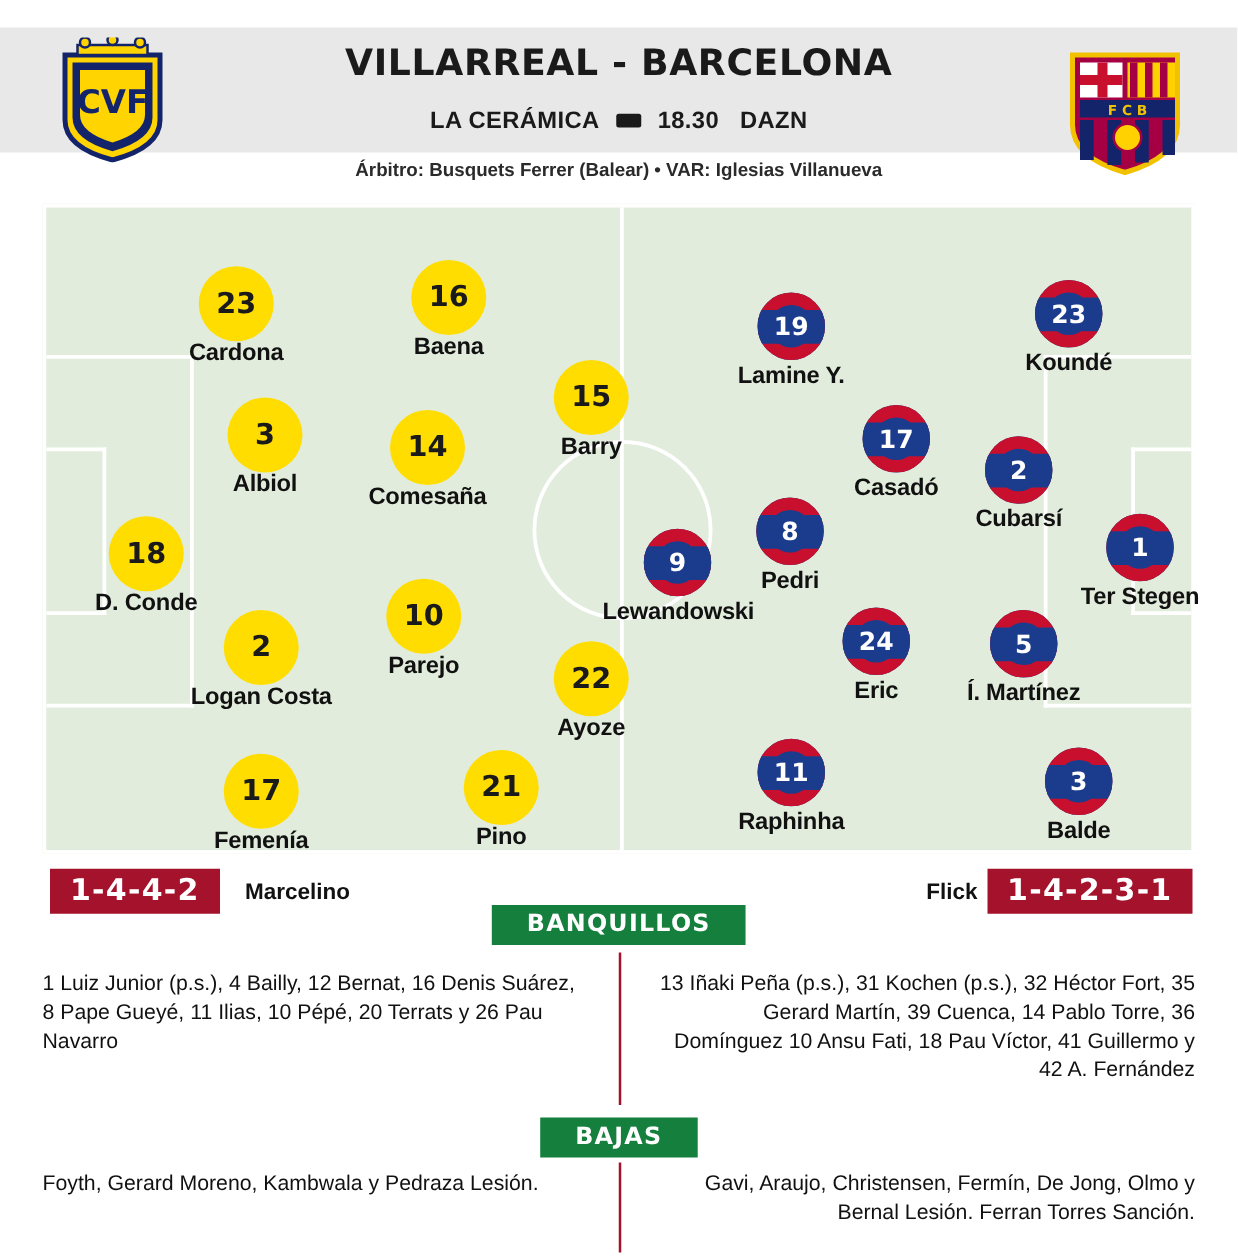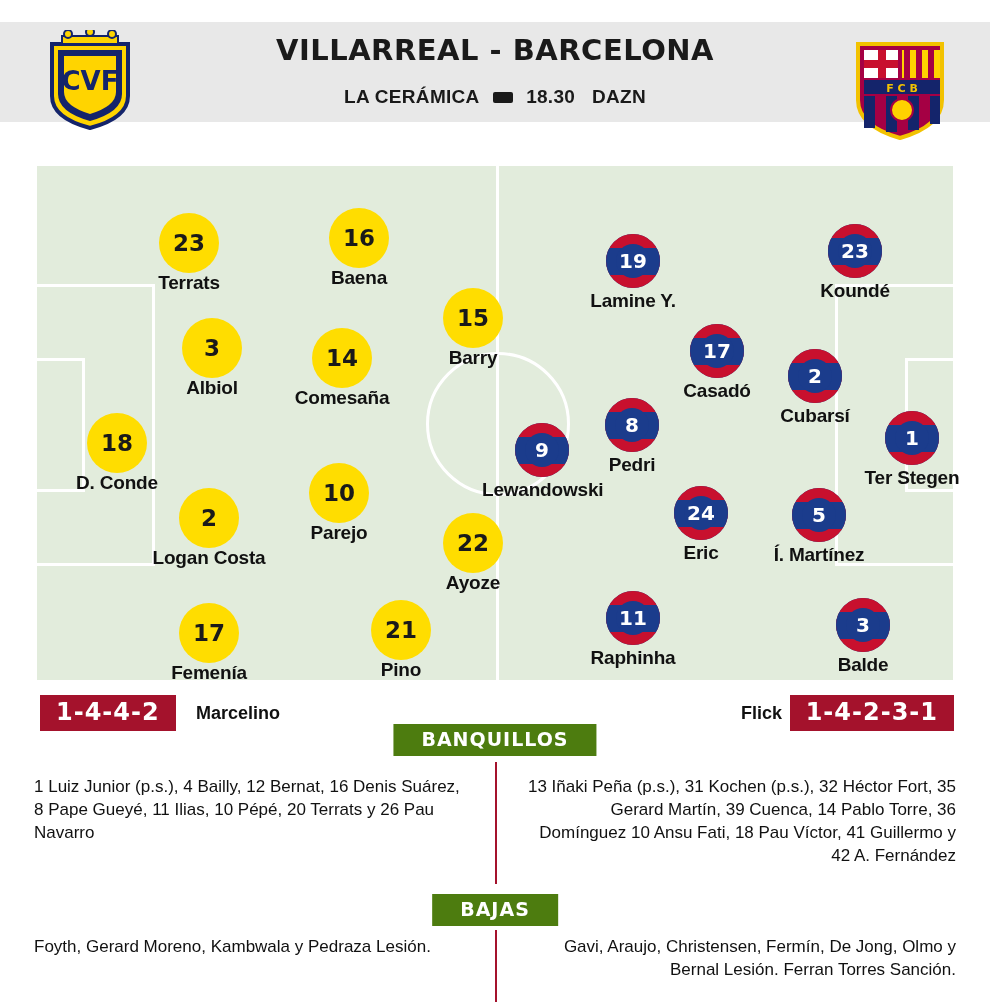--- a/index.html
+++ b/index.html
@@ -153,21 +153,21 @@
     position: absolute; top: 8px;
     font-size: 18px; font-weight: bold; color: #111;
     font-family: "Liberation Sans", sans-serif;
   }
   .coach-left { left: 162px; }
   .coach-right { right: 174px; }
 
   
   .section-label {
     position: absolute; left: 50%; transform: translateX(-50%);
-    background: #4d7c0f; color: #fff;
+    background: #15803d; color: #fff;
     font-family: "DejaVu Sans", sans-serif;
     font-weight: bold; font-size: 19px;
     letter-spacing: 1px;
     padding: 4px 28px 6px 28px;
     text-align: right;
   }
   #bench-label { top: 724px; }
   #out-label { top: 894px; }
 
   .divider {
@@ -233,20 +233,21 @@
     <div class="match-title">VILLARREAL - BARCELONA</div>
 
     <div class="match-sub">
       <span>LA CERÁMICA</span>
       <span class="tv-chip"></span>
       <span>18.30</span>
       <span>&nbsp;</span>
       <span>DAZN</span>
     </div>
 
+    <div class="match-refs">Árbitro: Busquets Ferrer (Balear) • VAR: Iglesias Villanueva</div>
   </div>
 
   <div class="pitch">
     <div class="pitch-line halfway"></div>
     <div class="center-circle"></div>
     <div class="box-left"></div>
     <div class="box-left-small"></div>
     <div class="box-right"></div>
     <div class="box-right-small"></div>
     <div id="players-layer">
@@ -265,21 +266,21 @@
         <div class="player" style="left: 172px; top: 325px;">
           <div class="badge home">
             <span>2</span>
           </div>
           <div class="pname">Logan Costa</div>
         </div>
         <div class="player" style="left: 152px; top: 50px;">
           <div class="badge home">
             <span>23</span>
           </div>
-          <div class="pname">Terrats</div>
+          <div class="pname">Cardona</div>
         </div>
         <div class="player" style="left: 172px; top: 440px;">
           <div class="badge home">
             <span>17</span>
           </div>
           <div class="pname">Femenía</div>
         </div>
         <div class="player" style="left: 305px; top: 165px;">
           <div class="badge home">
             <span>14</span>

